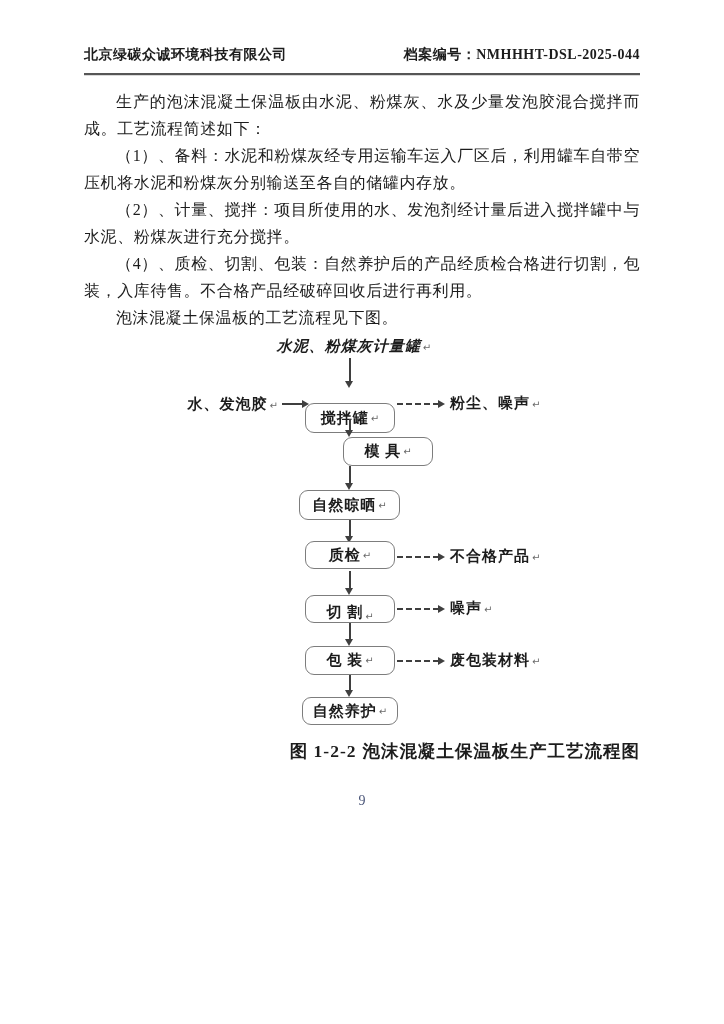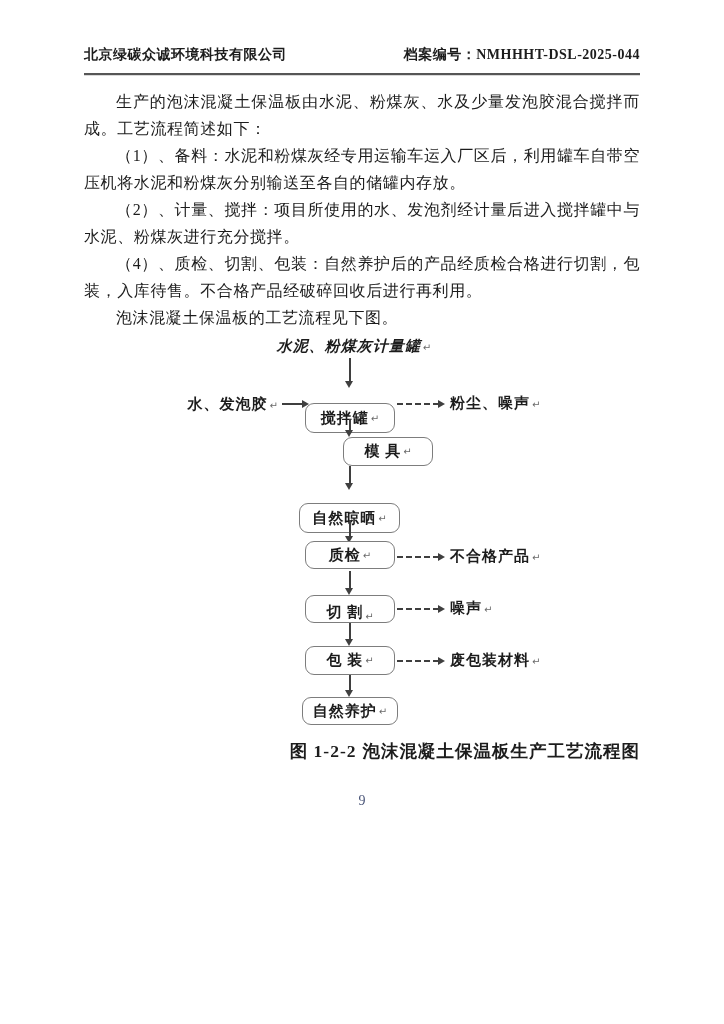--- a/index.html
+++ b/index.html
@@ -52,21 +52,21 @@
   .node {
     position:absolute;
     border:1.6px solid #7d7d7d;
     border-radius:9px;
     display:flex; align-items:center; justify-content:center;
     background:#fff;
     white-space:nowrap;
   }
   .n1 { left:221px; top:64px;  width:90px; height:30px; }
   .n2 { left:221px; top:98px;  width:90px; height:29px;margin-left:38px; }
-  .n3 { left:215px; top:164px; width:101px; height:30px; }
+  .n3 { left:215px; top:151px; width:101px; height:30px; }
   .n4 { left:221px; top:202px; width:90px; height:28px; }
   .n5 { left:221px; top:256px; width:90px; height:28px;align-items:flex-end; }
   .n6 { left:221px; top:307px; width:90px; height:29px; }
   .n7 { left:218px; top:358px; width:96px; height:28px; }
   .va { position:absolute; left:265px; width:2px; background:#3f3f3f; }
   .va::after {
     content:""; position:absolute; left:-3.6px; bottom:-6px;
     width:0; height:0;
     border-left:4.6px solid transparent; border-right:4.6px solid transparent;
     border-top:7px solid #3f3f3f;

